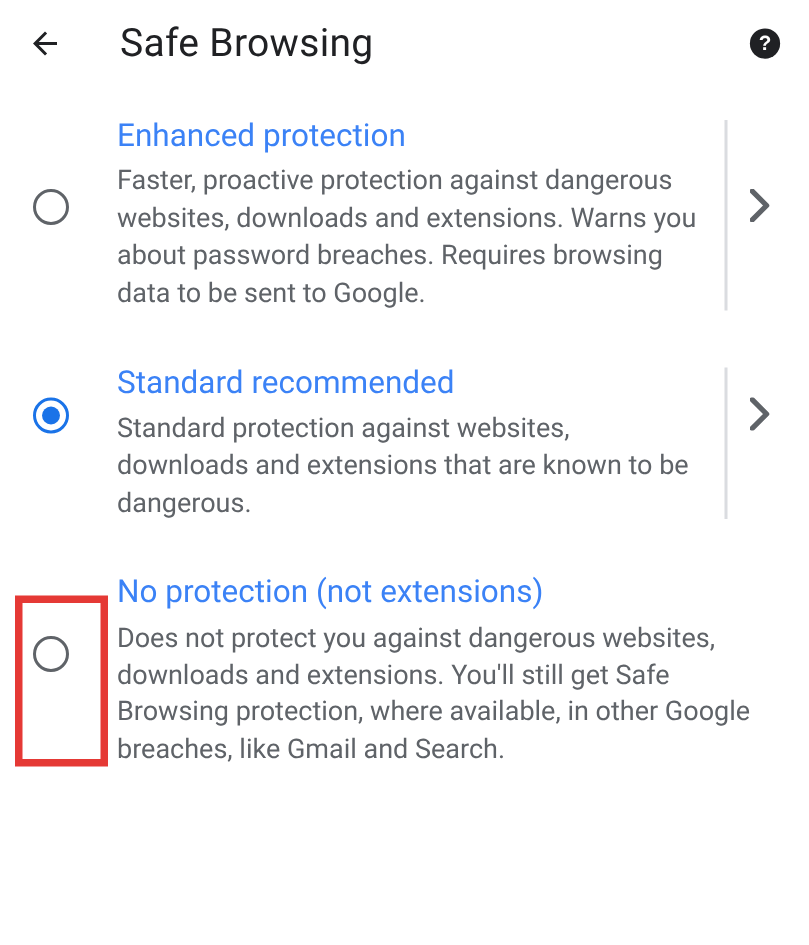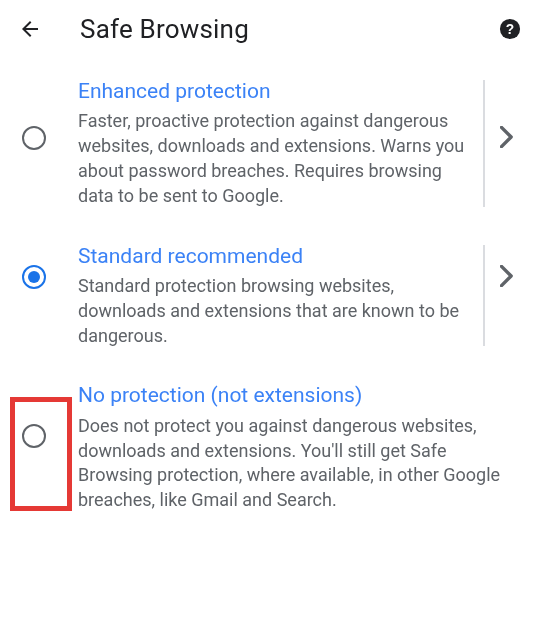--- a/index.html
+++ b/index.html
@@ -120,21 +120,21 @@
       </div>
     </div>
   </div>
 
   <div class="option">
     <div class="radio-col">
       <div class="radio selected"></div>
     </div>
     <div class="text-col">
       <div class="opt-title">Standard recommended</div>
-      <div class="opt-desc">Standard protection browsing websites, downloads and extensions that are known to be dangerous.</div>
+      <div class="opt-desc">Standard protection against websites, downloads and extensions that are known to be dangerous.</div>
     </div>
     <div class="divider-col"></div>
     <div class="chevron-col">
       <div class="chevron">
         <svg width="14" height="22" viewBox="0 0 10 16">
             <path d="M1 1l7 7-7 7" stroke="#5f6368" stroke-width="2.5" fill="none" stroke-linecap="round" stroke-linejoin="round"></path>
           </svg>
       </div>
     </div>
   </div>

